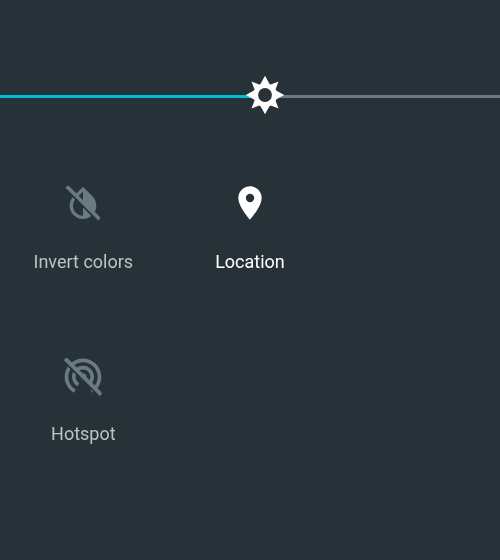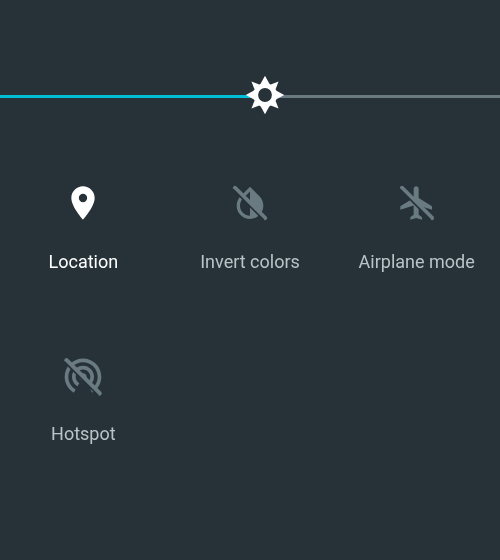--- a/index.html
+++ b/index.html
@@ -107,50 +107,40 @@
           <circle cx="12" cy="12" r="6.3" fill="#ffffff"></circle>
           <circle cx="12" cy="12" r="3.6" fill="#263238"></circle>
         </g>
       </svg>
     </span>
   </div>
 </div>
 
 <div class="tiles row1">
 
-  <div class="tile active">
-    <span class="tile-icon">
-      <svg width="40" height="40" viewBox="0 0 24 24" fill="#ffffff">
-        <path d="M12 2C8.13 2 5 5.13 5 9c0 5.25 7 13 7 13s7-7.75 7-13c0-3.87-3.13-7-7-7zm0 9.5a2.5 2.5 0 1 1 0-5 2.5 2.5 0 0 1 0 5z"></path>
-      </svg>
-    </span>
-    <span class="tile-label">Location</span>
-  </div>
-
   <div class="tile">
     <span class="tile-icon">
       <svg width="40" height="40" viewBox="0 0 24 24" fill="#6a7a81">
         <path d="M17.66 7.93L12 2.27 6.34 7.93c-3.12 3.12-3.12 8.19 0 11.31A7.98 7.98 0 0 0 12 21.58c2.05 0 4.1-.78 5.66-2.34 3.12-3.12 3.12-8.19 0-11.31zM12 19.59c-1.6 0-3.11-.62-4.24-1.76C6.62 16.69 6 15.19 6 13.59s.62-3.11 1.76-4.24L12 5.1v14.49z"></path>
         <path d="M3 3 L21 21" stroke="#6a7a81" stroke-width="2.5" stroke-linecap="round"></path>
         <path d="M3 3 L21 21" stroke="#263238" stroke-width="1" stroke-linecap="round" transform="translate(-1,1)"></path>
       </svg>
     </span>
     <span class="tile-label">Invert colors</span>
   </div>
 
-  <div class="tile">
+  <div class="tile active">
     <span class="tile-icon">
-      <svg width="40" height="40" viewBox="0 0 24 24" fill="#6a7a81">
-        <path d="M21 16v-2l-8-5V3.5c0-.83-.67-1.5-1.5-1.5S10 2.67 10 3.5V9l-8 5v2l8-2.5V19l-2 1.5V22l3.5-1 3.5 1v-1.5L13 19v-5.5l8 2.5z"></path>
-        <path d="M3 3 L21 21" stroke="#6a7a81" stroke-width="2.5" stroke-linecap="round"></path>
-        <path d="M3 3 L21 21" stroke="#263238" stroke-width="1" stroke-linecap="round" transform="translate(-1,1)"></path>
+      <svg width="40" height="40" viewBox="0 0 24 24" fill="#ffffff">
+        <path d="M12 2C8.13 2 5 5.13 5 9c0 5.25 7 13 7 13s7-7.75 7-13c0-3.87-3.13-7-7-7zm0 9.5a2.5 2.5 0 1 1 0-5 2.5 2.5 0 0 1 0 5z"></path>
       </svg>
     </span>
-    <span class="tile-label">Airplane mode</span>
+    <span class="tile-label">Location</span>
   </div>
+
 
 </div>
 
 <div class="tiles row2">
 
   <div class="tile">
     <span class="tile-icon">
       <svg width="44" height="44" viewBox="0 0 24 24" fill="#6a7a81">
         <path d="M12 11c-1.1 0-2 .9-2 2s.9 2 2 2 2-.9 2-2-.9-2-2-2zm6 2c0-3.31-2.69-6-6-6s-6 2.69-6 6c0 2.22 1.21 4.15 3 5.19l1-1.74c-1.19-.7-2-1.97-2-3.45 0-2.21 1.79-4 4-4s4 1.79 4 4c0 1.48-.81 2.75-2 3.45l1 1.74c1.79-1.04 3-2.97 3-5.19zM12 3C6.48 3 2 7.48 2 13c0 3.7 2.01 6.92 4.99 8.65l1-1.73C5.61 18.53 4 15.96 4 13c0-4.42 3.58-8 8-8s8 3.58 8 8c0 2.96-1.61 5.53-4 6.92l1 1.73c2.99-1.73 5-4.95 5-8.65 0-5.52-4.48-10-10-10z"></path>
         <path d="M3 4 L21 22" stroke="#6a7a81" stroke-width="2.5" stroke-linecap="round"></path>

